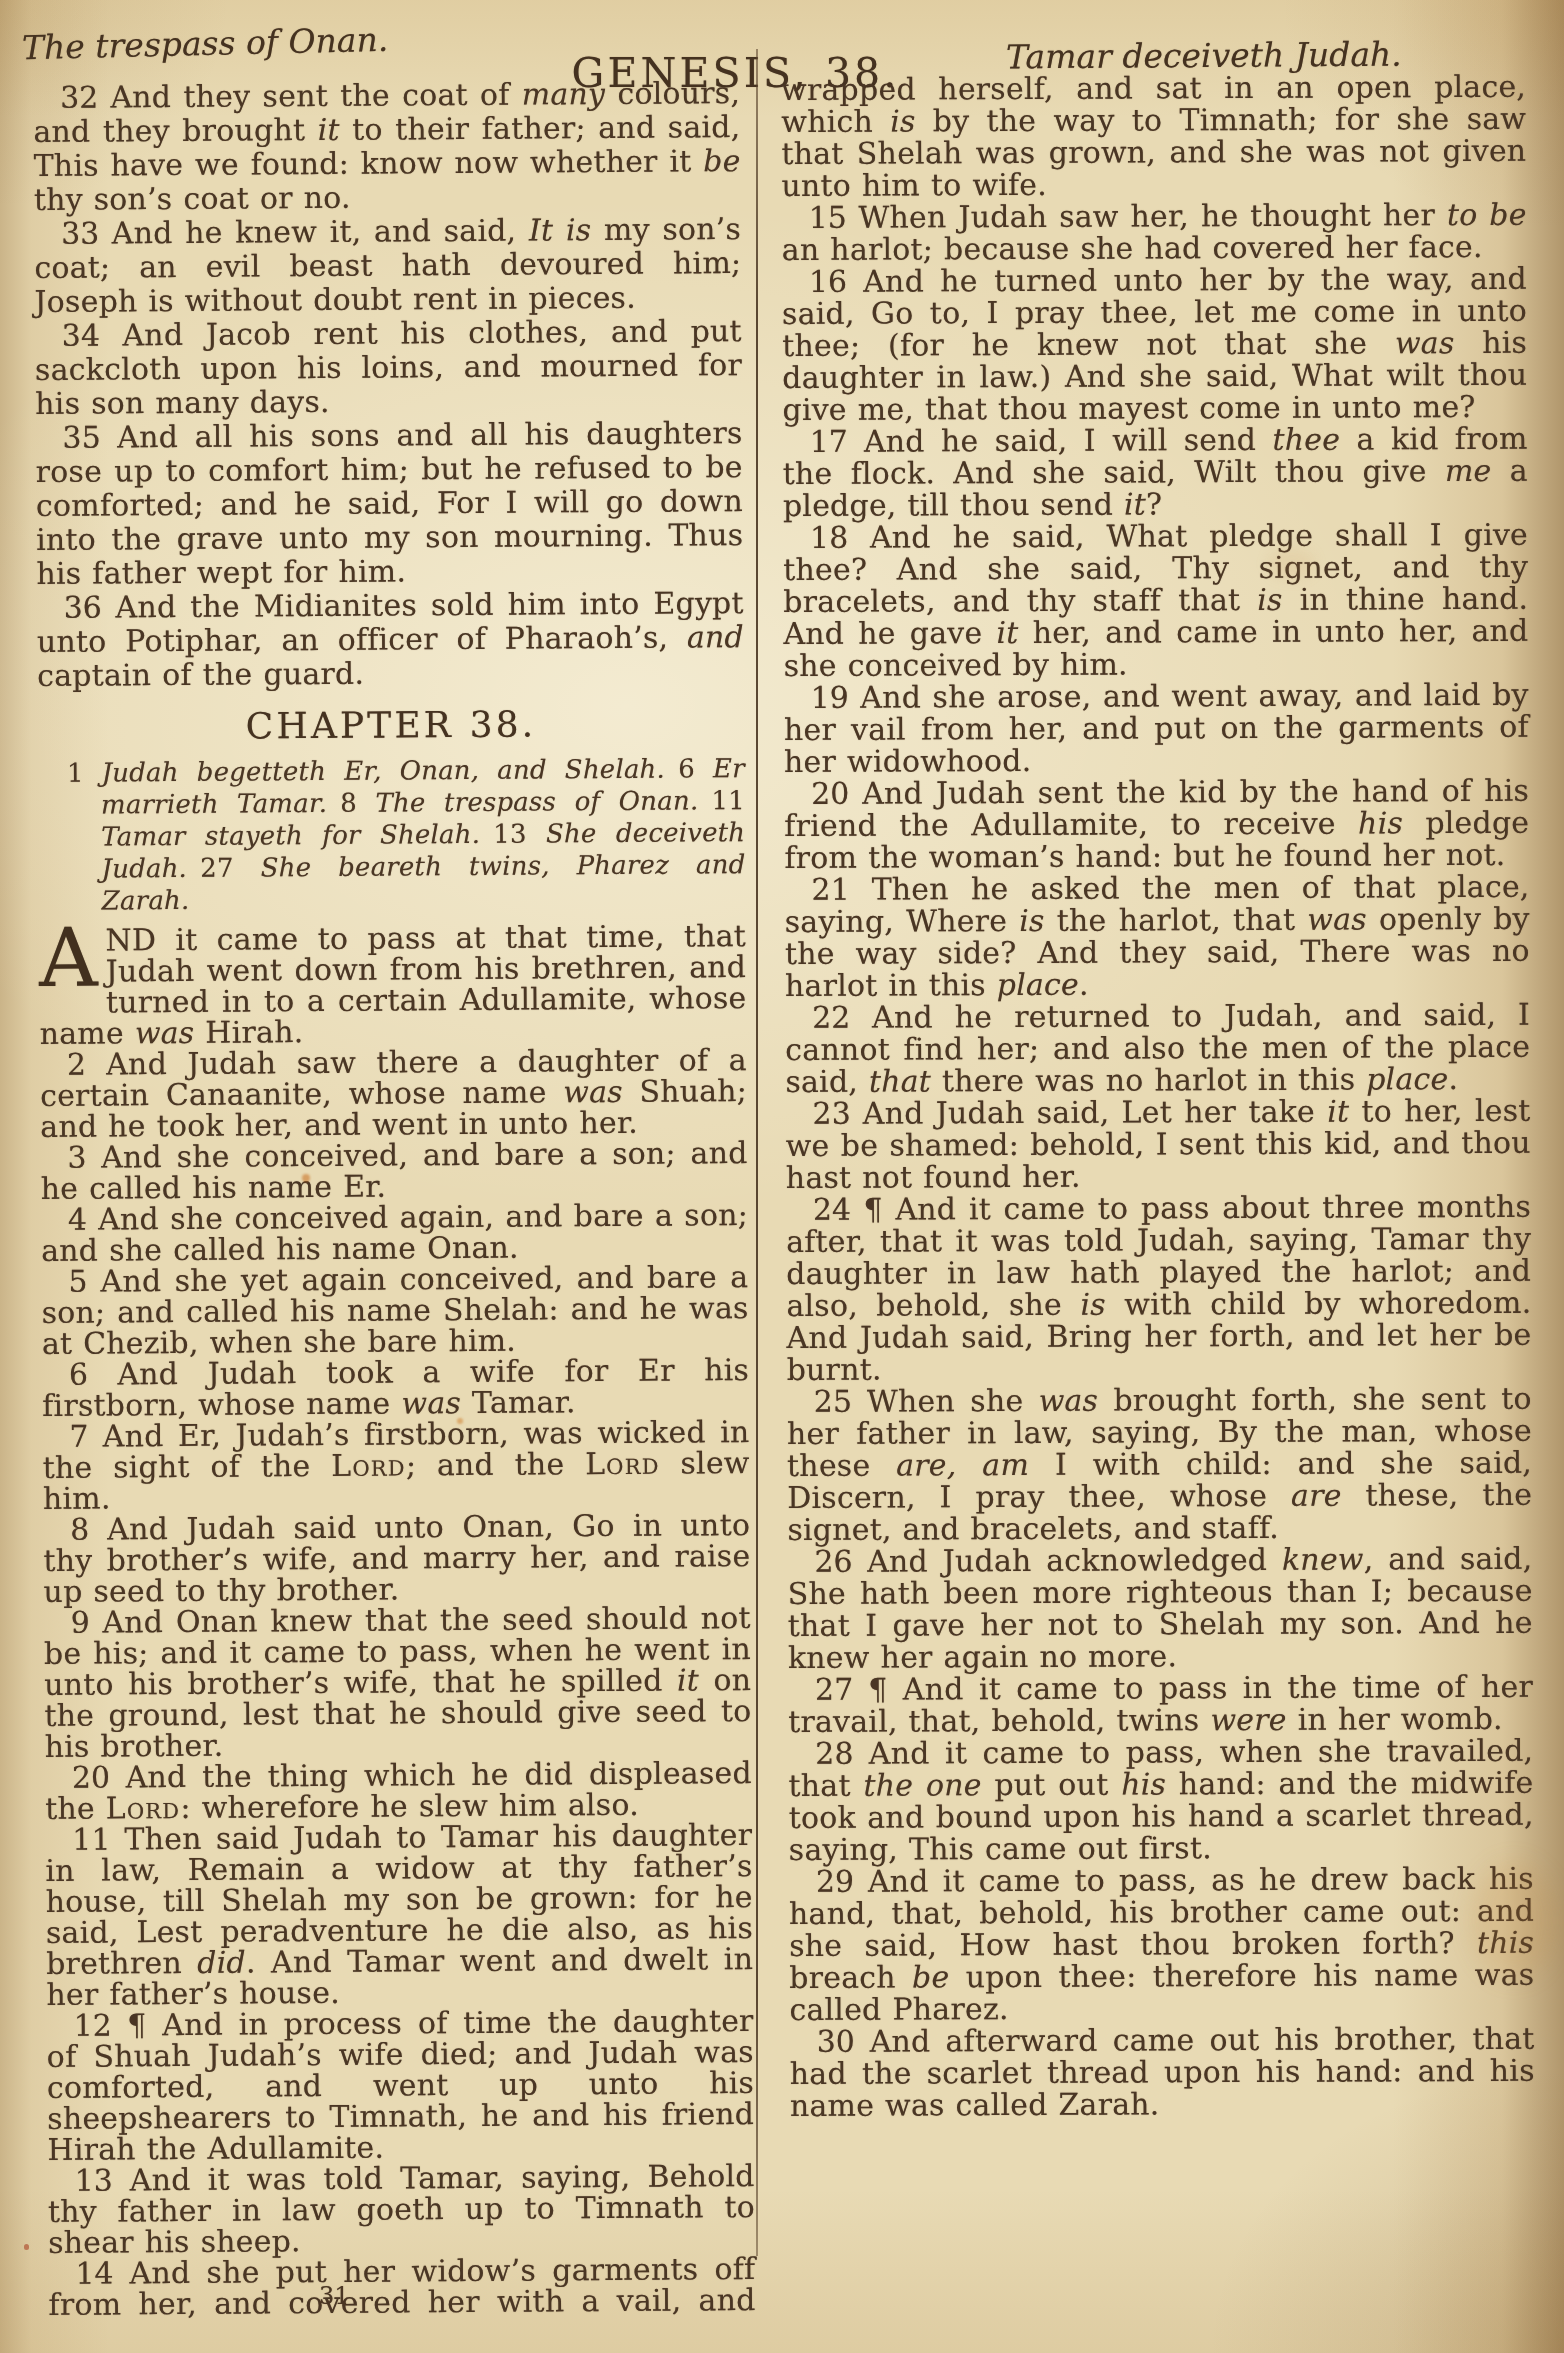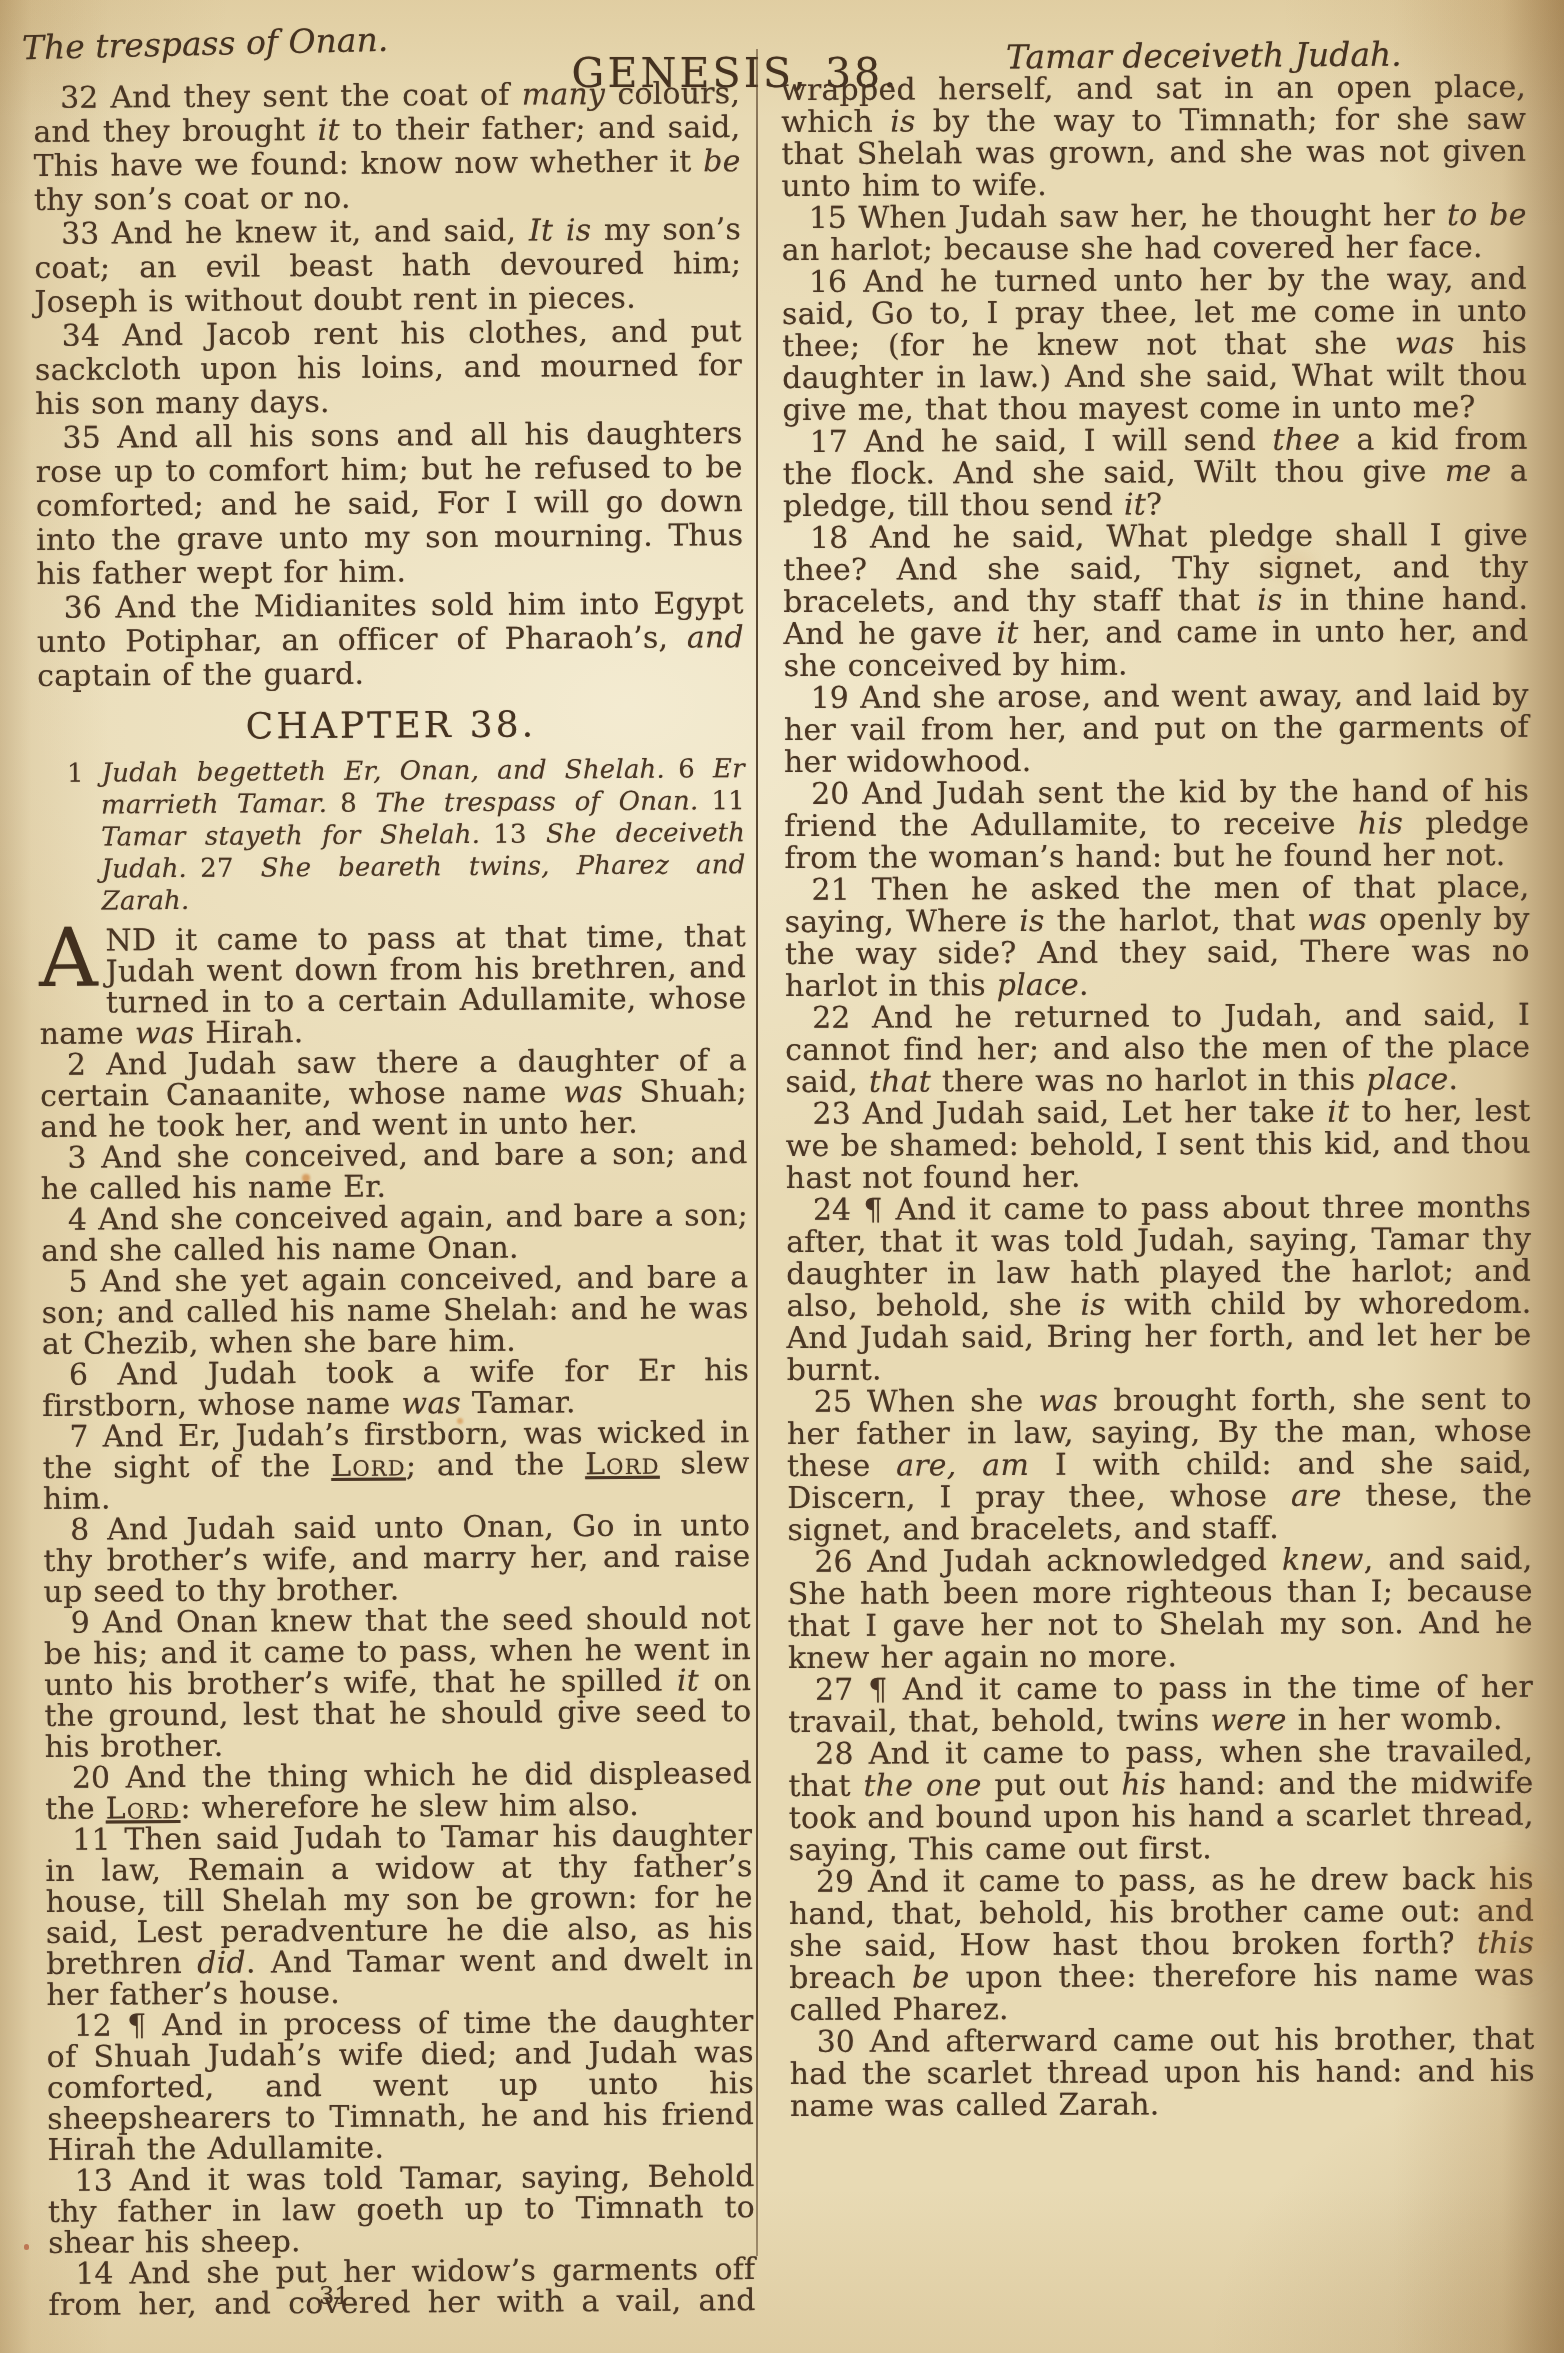--- a/index.html
+++ b/index.html
@@ -27,21 +27,21 @@
   #col-left{ left:33px; top:81px; width:707px; transform:rotate(-0.4deg); transform-origin:top left; }
   #col-right{ left:781px; top:74px; width:745px; line-height:32px; transform:rotate(-0.25deg); transform-origin:top left; }
   #ch37-verses{ line-height:34px; }
   #ch38-left{ line-height:31px; }
   .verse{ margin:0; text-indent:27px; }
   .verse.cont{ text-indent:0; }
   .verse.dropv{ text-indent:0; }
   .verse.partial{ text-align-last:justify; }
   .vnum{ letter-spacing:0;margin-top:36px; }
   .ital{ font-style:italic; }
-  .smallcaps{ font-variant:small-caps; letter-spacing:1.2px;text-decoration:underline; }
+  .smallcaps{ font-variant:small-caps; letter-spacing:1.2px; }
   .dropcap{ float:left; font-size:81px; line-height:61px; height:63px; margin:3.1px 7.8px 0 0; color:#42301e; }
   .chapter-heading{ font-weight:normal; text-align:center; font-size:36px; letter-spacing:3.1px; margin:14px 0 9.4px; color:#453220; }
   .summary{ font-size:26px; line-height:32px; padding-left:63px; text-indent:-34px; margin:0 0 7.8px; }
   .summary .sit{ font-style:italic; }
   .summary .sref{ font-style:normal; }
   .page-number{ position:absolute; left:319px; top:2282px; font-size:24px; color:#4a3624; }
   .spot{ position:absolute; border-radius:50%; pointer-events:none; }
   #spot-1{ left:302px; top:1174px; width:7.8px; height:7.8px; background:rgba(200,110,30,0.55); filter:blur(0.8px); }
   #spot-2{ left:457px; top:1418px; width:6.3px; height:6.3px; background:rgba(205,120,35,0.5); filter:blur(0.8px); }
   #spot-3{ left:1471px; top:1862px; width:86px; height:117px; background:rgba(195,135,60,0.14); filter:blur(11px); }

